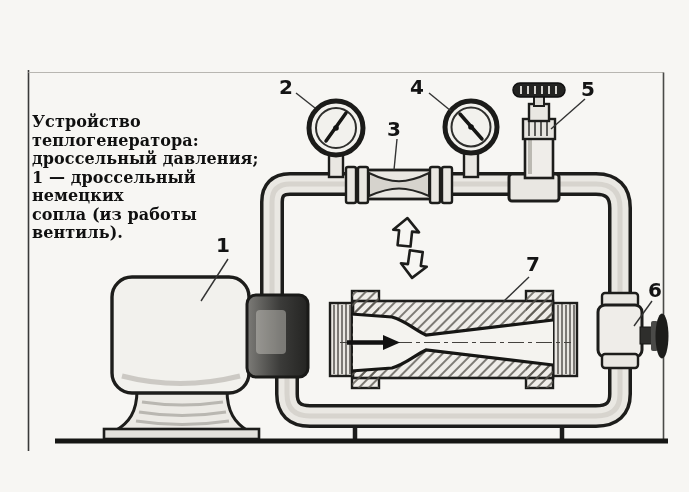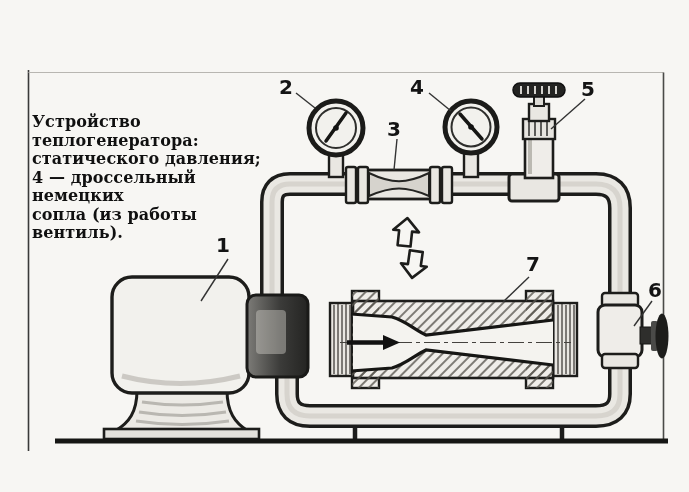--- a/index.html
+++ b/index.html
@@ -152,22 +152,22 @@
       <line x1="652" y1="301" x2="634" y2="326"></line>
       <line x1="529" y1="277" x2="503" y2="302"></line>
     </g>
 
     <path d="M 55 441 H 668" stroke="#161614" stroke-width="5"></path>
   </svg>
 
   <div class="caption">
     <div>Устройство</div>
     <div>теплогенератора:</div>
-    <div>статического давления;</div>
-    <div>4 — дроссельный</div>
+    <div>дроссельный давления;</div>
+    <div>1 — дроссельный</div>
     <div>немецких</div>
     <div>сопла (из работы</div>
     <div>вентиль).</div>
   </div>
 
   <div class="callout c1">1</div>
   <div class="callout c2">2</div>
   <div class="callout c3">3</div>
   <div class="callout c4">4</div>
   <div class="callout c5">5</div>

